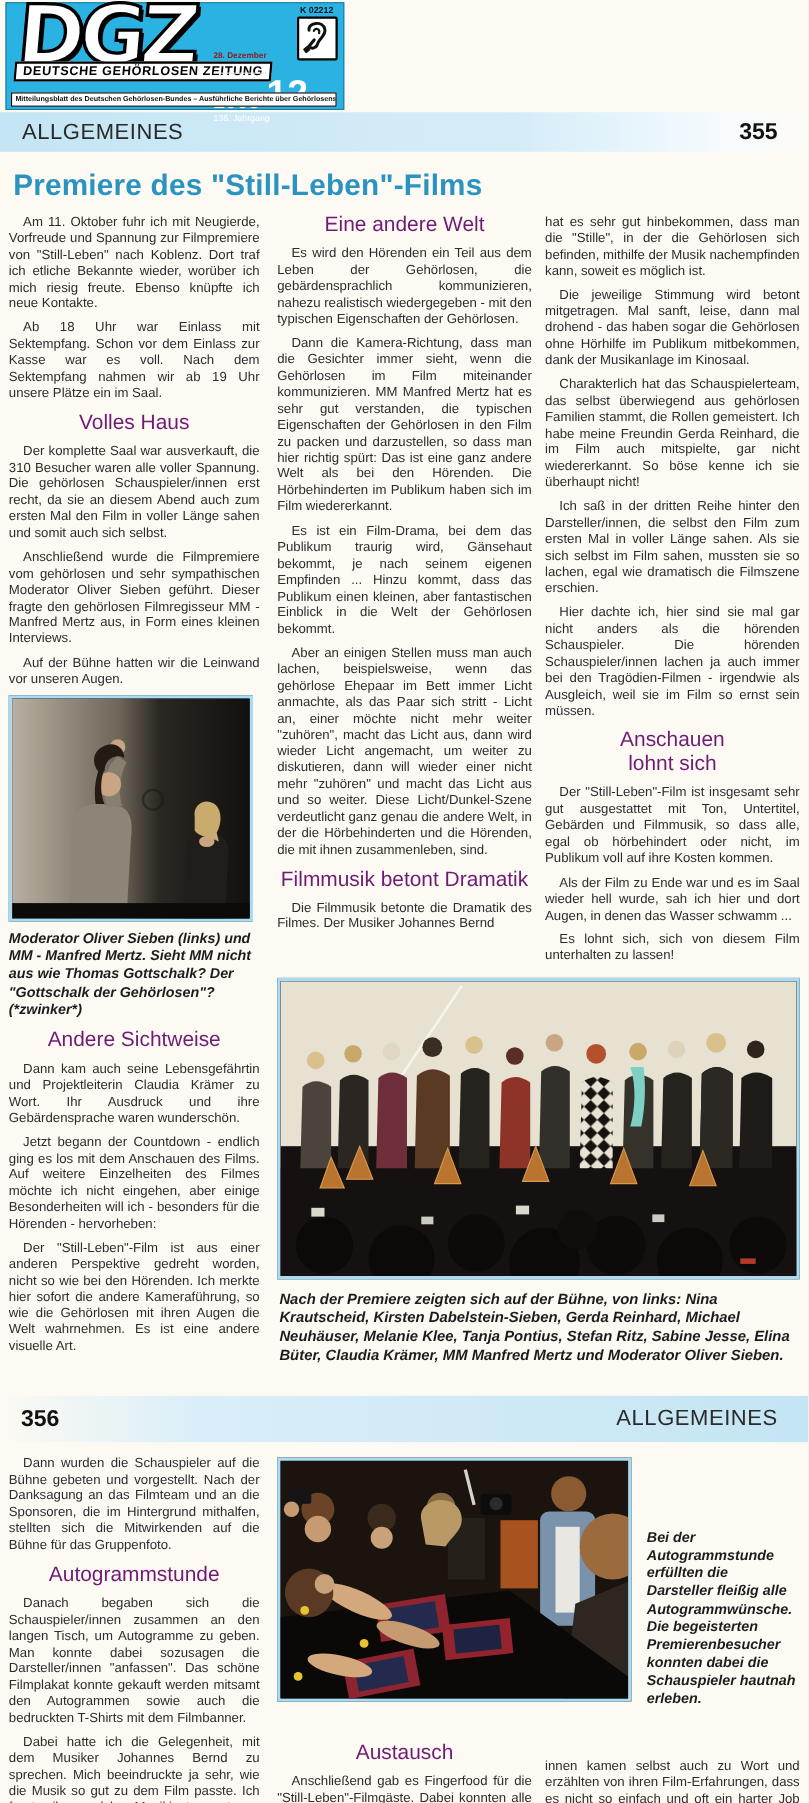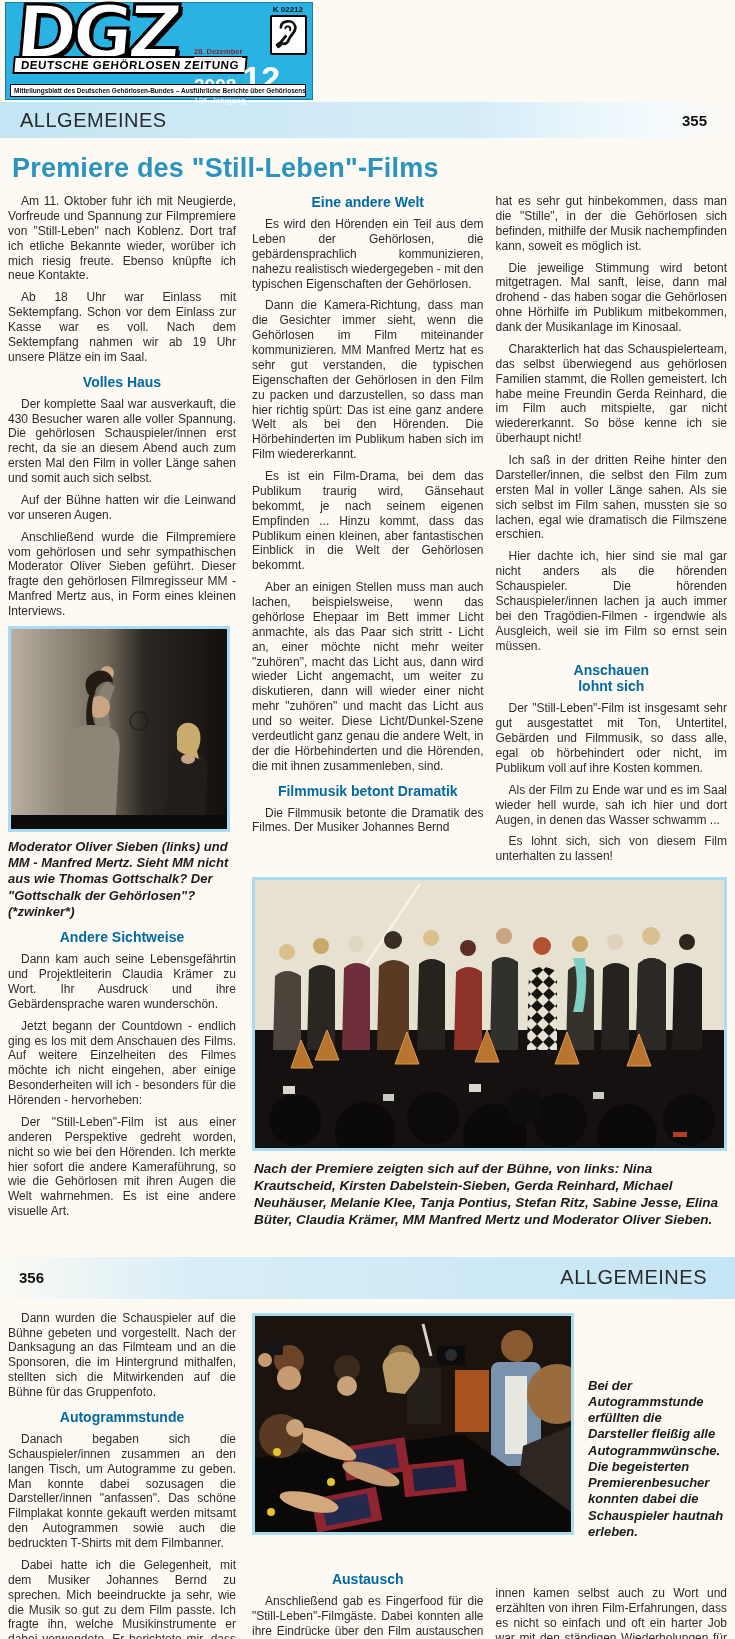--- a/index.html
+++ b/index.html
@@ -7,44 +7,44 @@
   .page{width:735px;height:1639px;background:#fcfaf3;position:relative;overflow:hidden;}
 
   
   .masthead{position:relative;height:100px;}
   .logo-box{position:absolute;left:5px;top:2px;width:306px;height:96px;background:#29b2e2;border:1px solid #1a7ea3;}
   .dgz{position:absolute;left:10px;top:-14px;font-family:"DejaVu Sans",sans-serif;font-weight:bold;font-size:74px;color:#fff;letter-spacing:-5px;transform:skewX(-5deg);-webkit-text-stroke:3px #000;text-shadow:3px 3px 0 #000,-1px -1px 0 #000,1px -1px 0 #000,-1px 1px 0 #000;}
   .subtitle-box{position:absolute;left:7px;bottom:25px;background:#fff;border:2px solid #000;padding:1px 6px;font-size:11.5px;font-weight:bold;color:#000;letter-spacing:0.6px;transform:skewX(-5deg);white-space:nowrap;}
   .kcode{position:absolute;top:2px;right:9px;font-size:8px;font-weight:bold;color:#111;}
   .ear-box{position:absolute;top:12px;right:5px;width:33px;height:36px;background:#fff;border:2px solid #000;border-radius:2px;}
   .date-block{position:absolute;right:44px;top:37px;width:74px;color:#fff;}
-  .date-line{font-size:7.5px;font-weight:bold;color:#8d1d1d;border-bottom:3px solid #e5e5e5;display:inline-block;padding-bottom:1px;}
+  .date-line{font-size:7.5px;font-weight:bold;color:#8d1d1d;border-bottom:1px solid #e5e5e5;display:inline-block;padding-bottom:11px;}
   .year-issue{display:flex;align-items:flex-end;gap:3px;margin-top:1px;}
   .year{font-size:19px;font-weight:bold;line-height:1;}
   .vbar{width:2px;height:22px;background:#fff;}
   .issue{font-size:34px;font-weight:bold;line-height:1;}
   .volume{font-size:8px;margin-top:1px;}
   .tagline-box{position:absolute;left:4px;bottom:2px;width:288px;background:#fff;border:1px solid #000;font-size:6.5px;font-weight:bold;color:#111;padding:2px 3px;white-space:nowrap;overflow:hidden;}
 
   
   .secbar{height:36px;display:flex;align-items:center;justify-content:space-between;padding:0 28px 0 20px;gap:40px;}
   .bar355{background:linear-gradient(to right,#c4e5f4 0%,#d6edf8 65%,#f6fbfe 90%,#fcfaf3 100%);margin-top:2px;}
   .bar356{background:linear-gradient(to right,#fcfaf3 0%,#d9eef8 25%,#c4e5f4 100%);margin-top:10px;height:42px;padding-left:19px;}
   .sec-label{font-size:20px;color:#2a2a2a;letter-spacing:0.5px;}
-  .sec-page{font-size:15px;font-weight:bold;color:#111;}
+  .sec-page{font-size:21px;font-weight:bold;color:#111;}
 
   
   .title{margin:15px 0 10px 12px;color:#2a93c0;font-size:27px;font-weight:bold;letter-spacing:0.2px;}
   .cols{display:flex;gap:16px;padding:0 8px;}
   .c1{width:228px;flex:none;}
   .col23{flex:1;min-width:0;display:flex;flex-direction:column;}
   .row2{display:flex;gap:12px;}
   .row2 .col{flex:1;min-width:0;}
   p.body{font-size:12px;line-height:1.24;text-align:justify;color:#2c2c2c;margin:0 0 7px;text-indent:13px;hyphens:auto;}
-  h2.sub{color:#0369a1;font-size:14px;text-align:center;margin:9px 0 7px;font-weight:bold;}
+  h2.sub{color:#701a75;font-size:19px;text-align:center;margin:9px 0 7px;font-weight:normal;}
   h2.narrow{max-width:112px;margin-left:auto;margin-right:auto;}
   .photocap{font-weight:bold;font-style:italic;font-size:13px;line-height:1.25;color:#1c1c1c;margin:7px 0 8px;}
   .photocap.big{font-size:13.5px;margin:8px 2px 18px;}
 
   figure{margin:4px 0 2px;}
   .frame{border:3px solid #a9dcf2;background:#000;display:block;}
   .photo-row{display:flex;margin-top:2px;}
   .side-cap{width:150px;padding:58px 0 0 14px;box-sizing:border-box;}
   .p356-below{margin-top:14px;}
 </style>
@@ -85,23 +85,23 @@
   </div>
 
   <h1 class="title">Premiere des "Still-Leben"-Films</h1>
 
   <div class="cols">
 
     <div class="c1">
       <p class="body">Am 11. Oktober fuhr ich mit Neugierde, Vorfreude und Spannung zur Filmpremiere von "Still-Leben" nach Koblenz. Dort traf ich etliche Bekannte wieder, worüber ich mich riesig freute. Ebenso knüpfte ich neue Kontakte.</p>
       <p class="body">Ab 18 Uhr war Einlass mit Sektempfang. Schon vor dem Einlass zur Kasse war es voll. Nach dem Sektempfang nahmen wir ab 19 Uhr unsere Plätze ein im Saal.</p>
       <h2 class="sub">Volles Haus</h2>
-      <p class="body">Der komplette Saal war ausverkauft, die 430 Besucher waren alle voller Spannung. Die gehörlosen Schauspieler/innen erst recht, da sie an diesem Abend auch zum ersten Mal den Film in voller Länge sahen und somit auch sich selbst.</p>
+      <p class="body">Der komplette Saal war ausverkauft, die 310 Besucher waren alle voller Spannung. Die gehörlosen Schauspieler/innen erst recht, da sie an diesem Abend auch zum ersten Mal den Film in voller Länge sahen und somit auch sich selbst.</p>
+      <p class="body">Anschließend wurde die Filmpremiere vom gehörlosen und sehr sympathischen Moderator Oliver Sieben geführt. Dieser fragte den gehörlosen Filmregisseur MM - Manfred Mertz aus, in Form eines kleinen Interviews.</p>
       <p class="body">Auf der Bühne hatten wir die Leinwand vor unseren Augen.</p>
-      <p class="body">Anschließend wurde die Filmpremiere vom gehörlosen und sehr sympathischen Moderator Oliver Sieben geführt. Dieser fragte den gehörlosen Filmregisseur MM - Manfred Mertz aus, in Form eines kleinen Interviews.</p>
 
       <figure>
         <svg class="frame" width="216" height="200" viewBox="0 0 216 200">
           <defs>
             <linearGradient id="wall" x1="0" y1="0" x2="1" y2="0">
               <stop offset="0" stop-color="#b9b0a2"></stop>
                 <stop offset="0.45" stop-color="#6e6659"></stop>
               <stop offset="0.62" stop-color="#2b2722"></stop>
                 <stop offset="1" stop-color="#12100e"></stop>
             </linearGradient>

